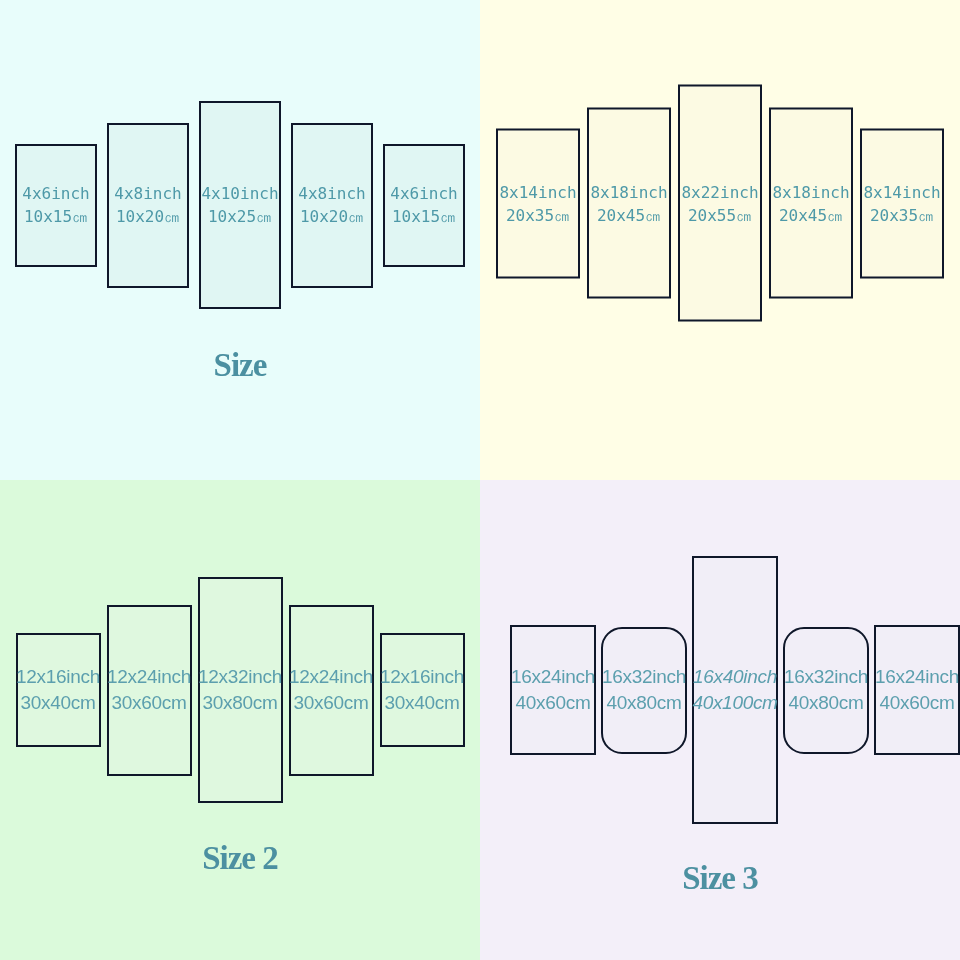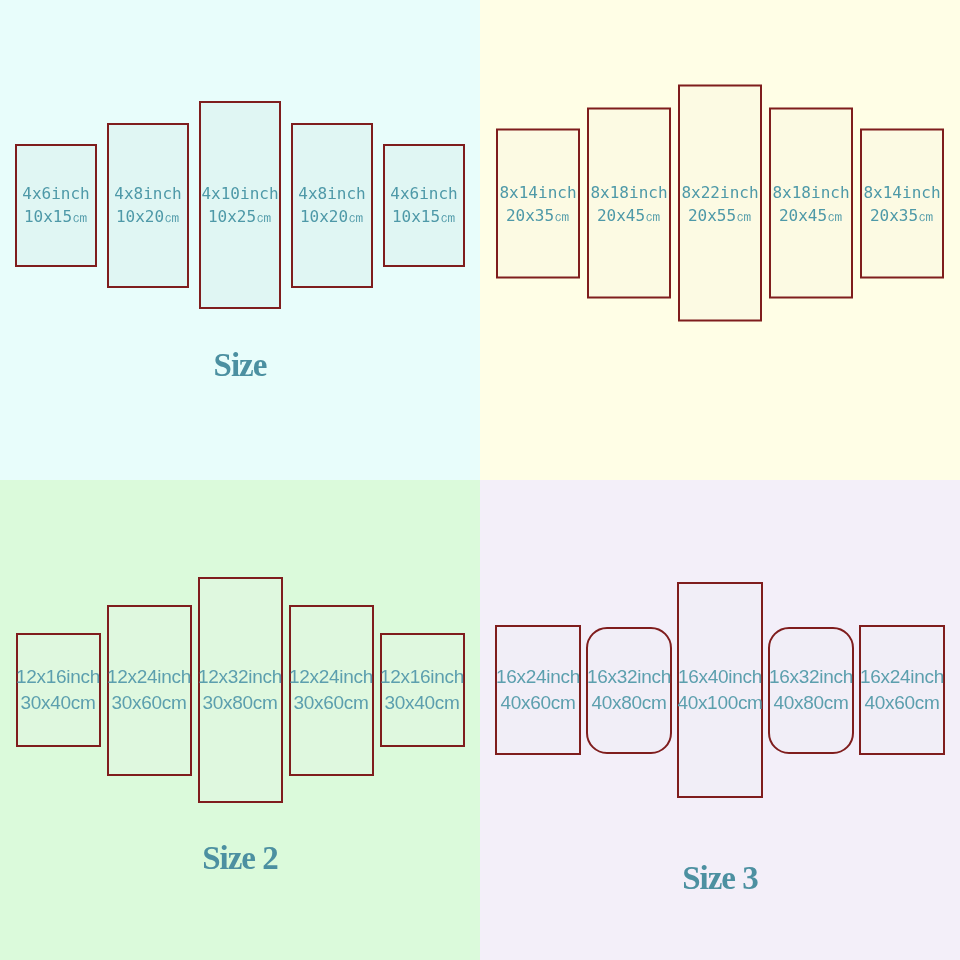--- a/index.html
+++ b/index.html
@@ -23,21 +23,21 @@
     left: 0; right: 0;
     display: flex;
     justify-content: center;
     align-items: center;
     transform: translateY(-50%);
   }
 
   .panel {
     box-sizing: border-box;
     background: var(--fill);
-    border: 2px solid #7f1d1d;
+    border: 2px solid #0f172a;
     display: flex;
     align-items: center;
     justify-content: center;
     flex: 0 0 auto;
   }
 
   .label {
     display: flex;
     flex-direction: column;
     text-align: center;
@@ -76,25 +76,25 @@
 
   
   .q3 .panel-row { top: 210px; gap: 6px; }
   .q3 .panel { width: 85px; }
   .q3 .panel.sm { height: 114px; }
   .q3 .panel.md { height: 171px; }
   .q3 .panel.lg { height: 226px; }
   .q3 .quadrant-title { top: 378px; }
 
   
-  .q4 .panel-row { top: 210px; gap: 5px; }
+  .q4 .panel-row { top: 210px; gap: 5px; justify-content: flex-end; }
   .q4 .panel { width: 86px; }
   .q4 .panel.sm { height: 130px; }
   .q4 .panel.md { height: 127px; border-radius: 21px; }
-  .q4 .panel.lg { height: 216px; }
+  .q4 .panel.lg { height: 268px; font-style: italic; }
   .q4 .quadrant-title { top: 398px; }
 
   
   .q1 .label, .q2 .label {
     font-family: "DejaVu Sans Mono", "DejaVu Sans", monospace;
     font-size: 16px;
     line-height: 23px;
   }
   .q3 .label, .q4 .label {
     font-family: "Liberation Sans", sans-serif;

